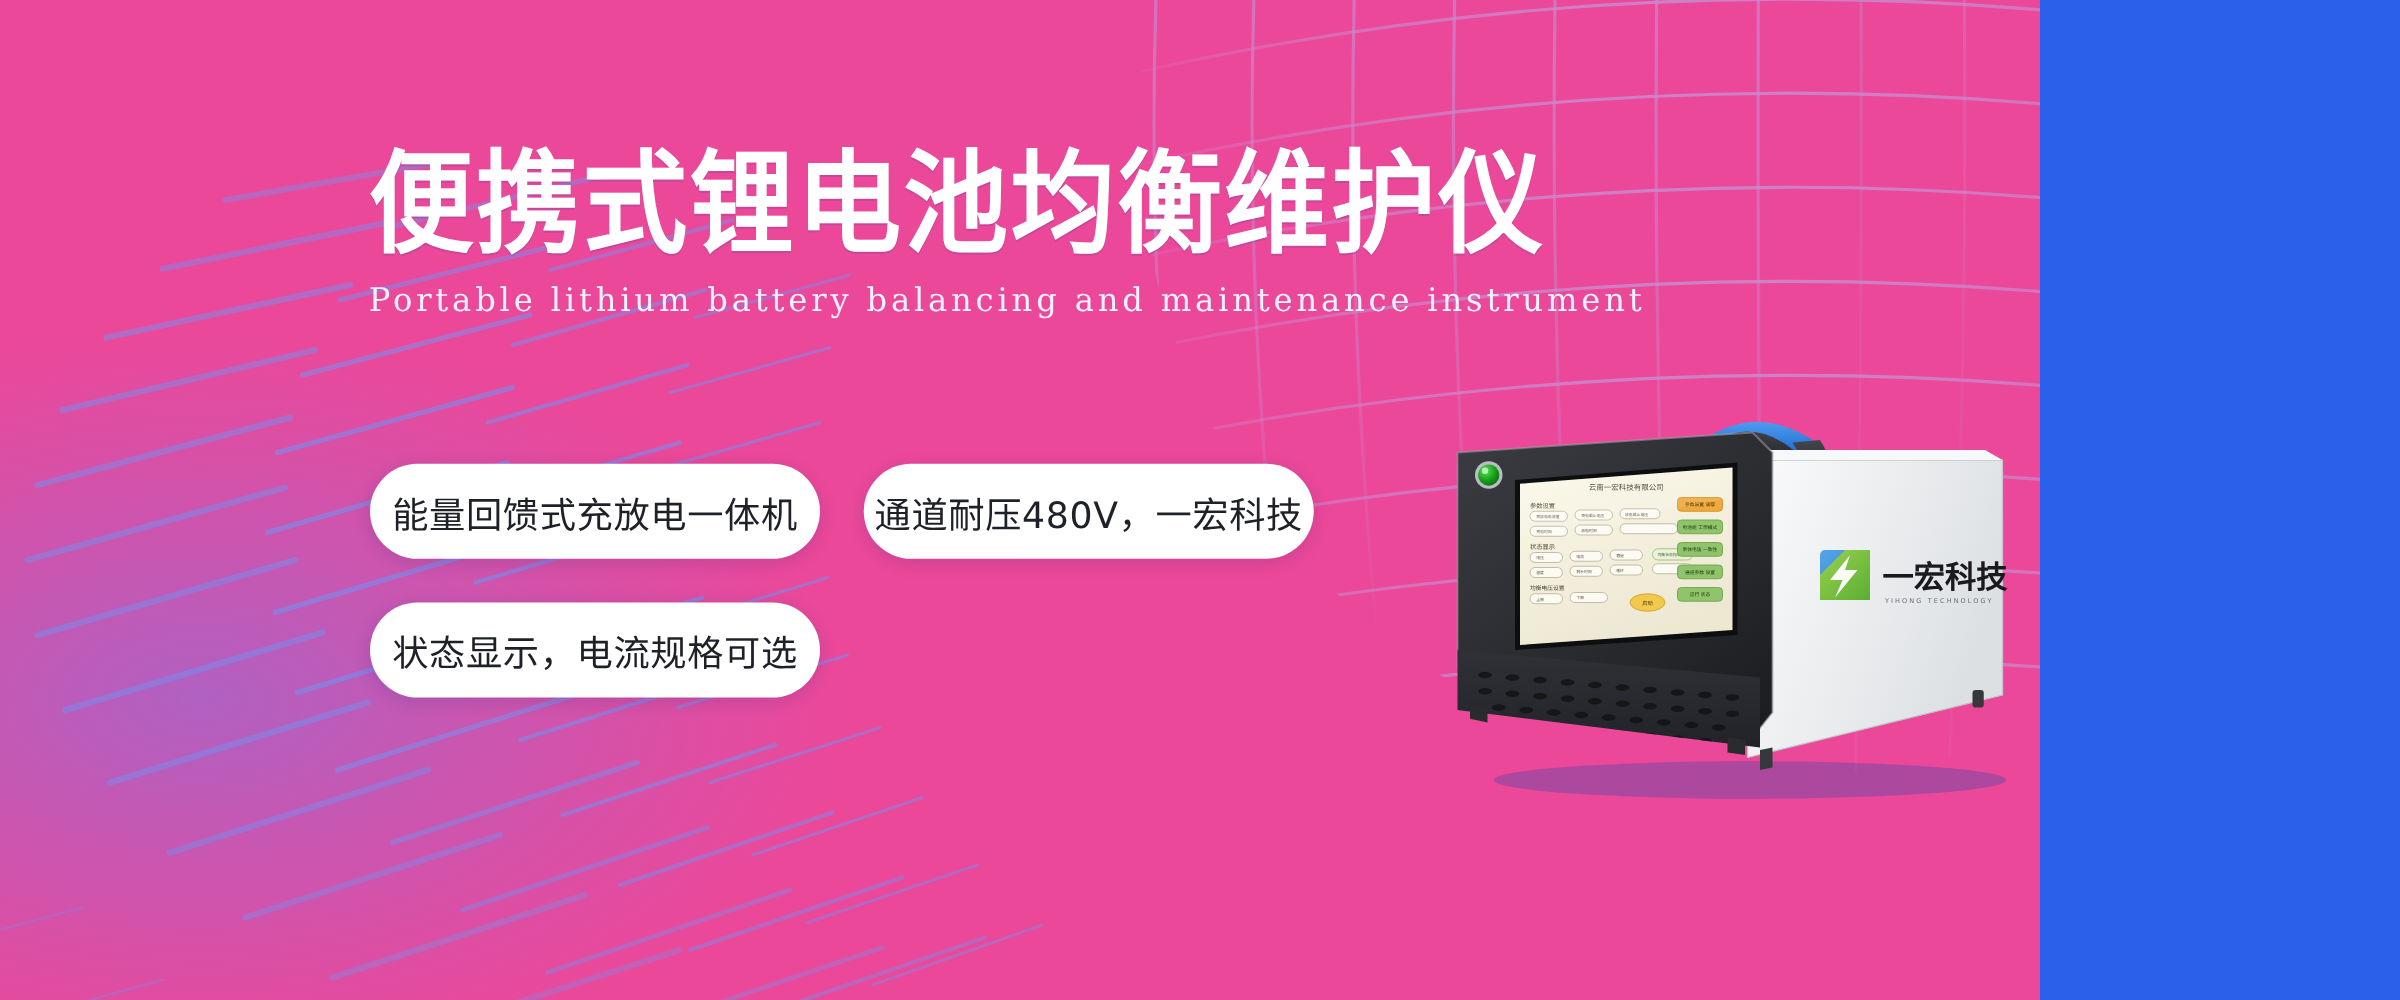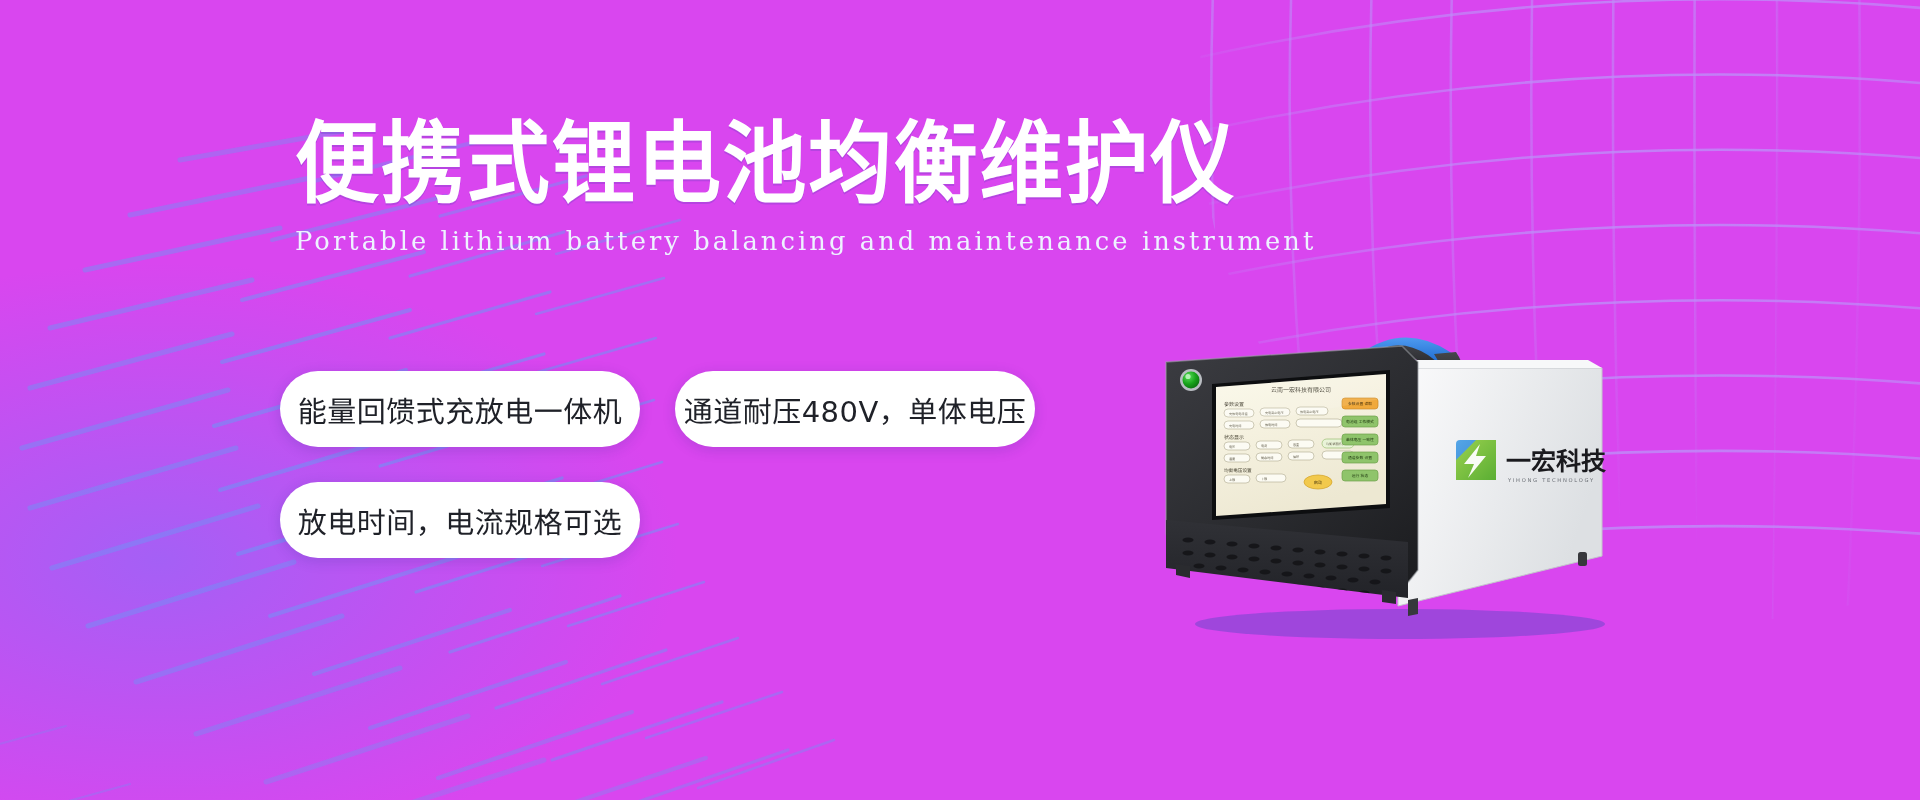--- a/index.html
+++ b/index.html
@@ -7,22 +7,22 @@
 
   html, body {
     width:1920px; height:800px;
     overflow:hidden;
     background:#2B60EA;
     font-family:"Liberation Sans","DejaVu Sans",sans-serif;
   }
 
   #banner {
     position:relative;
-    width:1920px; height:800px;
-    background:#d946ef;
+    width:1632px; height:800px;
+    background:#ec4899;
     overflow:hidden;
   }
 
   
   .bg-layer { position:absolute; inset:0; pointer-events:none; }
 
   .bg-globe {
     position:absolute;
     top:-430px; right:-330px;
     width:1060px; height:1060px;
@@ -65,21 +65,21 @@
     color:#eef2ff;
     letter-spacing:3.1px;
     white-space:nowrap;
     transform:scaleX(.99);
     transform-origin:left center;
   }
 
   
   .pill-grid {
     position:absolute;
-    left:280px; top:371px;
+    left:296px; top:371px;
     width:830px;
     display:grid;
     grid-template-columns:360px 360px;
     grid-template-rows:76px 76px;
     column-gap:72px;
     row-gap:84px;
     gap:35px;
   }
 
   .pill {
@@ -226,22 +226,22 @@
 
   <div class="content">
 
     <div class="title-wrap">
       <div class="main-title">便携式锂电池均衡维护仪</div>
       <div class="sub-title">Portable lithium battery balancing and maintenance instrument</div>
     </div>
 
     <div class="pill-grid">
       <div class="pill">能量回馈式充放电一体机</div>
-      <div class="pill">通道耐压480V，单体电压</div>
-      <div class="pill">放电时间，电流规格可选</div>
+      <div class="pill">通道耐压480V，一宏科技</div>
+      <div class="pill">状态显示，电流规格可选</div>
     </div>
 
     <div class="device">
       <svg viewBox="0 0 480 345" xmlns="http://www.w3.org/2000/svg">
         <defs>
           <linearGradient id="caseSide" x1="0" y1="0" x2="0" y2="1">
             <stop offset="0%" stop-color="#F4F5F6"></stop>
             <stop offset="45%" stop-color="#E4E6E8"></stop>
             <stop offset="100%" stop-color="#CFD2D5"></stop>
           </linearGradient>

